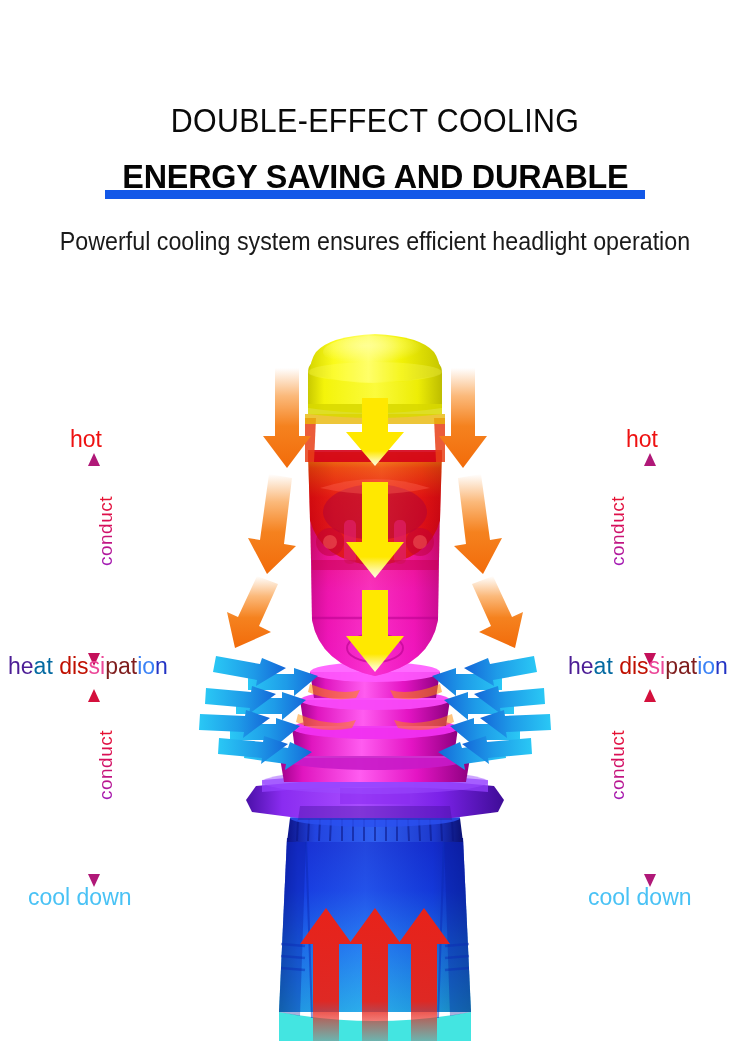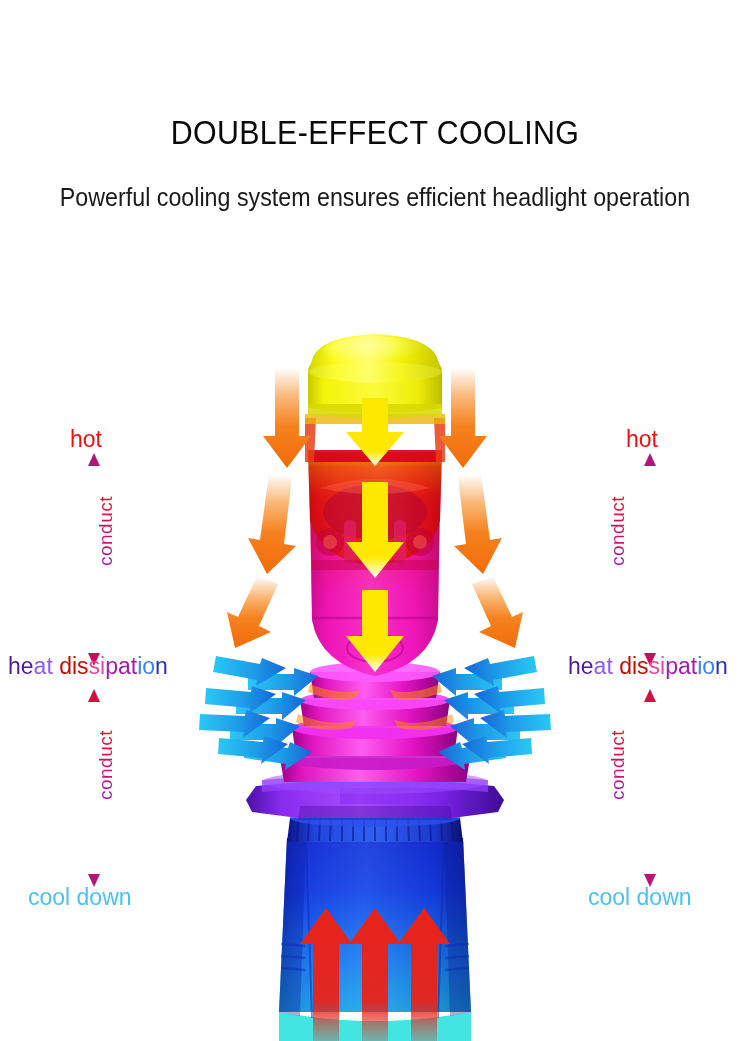--- a/index.html
+++ b/index.html
@@ -5,21 +5,21 @@
   * { margin:0; padding:0; box-sizing:border-box; }
   html,body { background:#ffffff; }
   body {
     width:750px; height:1041px;
     position:relative; overflow:hidden;
     font-family:"Liberation Sans","DejaVu Sans",sans-serif;
     background:#ffffff;
   }
 
   
-  #header { position:absolute; top:12px; left:0; width:750px; text-align:center; }
+  #header { position:absolute; top:0; left:0; width:750px; text-align:center; }
 
   #title-main {
     margin-top:104px;
     font-size:33px;
     font-weight:400;
     letter-spacing:0.4px;
     color:#0a0a0a;
     line-height:1;
     transform:scaleX(0.92);
   }
@@ -67,24 +67,24 @@
     position:absolute;
     white-space:nowrap;
     line-height:1;
     font-weight:400;
   }
   .lbl-hot  { font-size:23px; color:#EE1111; }
   .lbl-cool { font-size:23px; color:#49C2F5; }
 
   .lbl-heat { font-size:23px; }
   .lbl-heat .g1 { color:#4c1d95; }
-  .lbl-heat .g2 { color:#8b5cf6; }
+  .lbl-heat .g2 { color:#0369a1; }
   .lbl-heat .g3 { color:#C01000;margin-top:48px; }
   .lbl-heat .g4 { color:#ec4899; }
-  .lbl-heat .g5 { color:#a21caf; }
+  .lbl-heat .g5 { color:#7f1d1d; }
   .lbl-heat .g6 { color:#3b82f6; }
   .lbl-heat .g7 { color:#2233C4; }
 
   
   .conduct {
     position:absolute;
     font-size:19px;
     letter-spacing:0.5px;
     writing-mode:vertical-rl;
     text-orientation:mixed;
@@ -103,20 +103,24 @@
 
   
   #product { position:absolute; left:0; top:0; width:750px; height:1041px; pointer-events:none; }
 </style>
 </head>
 <body>
 
 <div id="header">
   <div id="title-main">DOUBLE-EFFECT COOLING</div>
 
+  <div id="title-sub-wrap">
+    <div id="title-underline"></div>
+    <div id="title-sub">ENERGY SAVING AND DURABLE</div>
+  </div>
 
   <div id="tagline">Powerful cooling system ensures efficient headlight operation</div>
 </div>
 
 <svg id="product" viewBox="0 0 750 1041" xmlns="http://www.w3.org/2000/svg">
   <defs>
     <linearGradient id="gDome" x1="0" y1="0" x2="1" y2="0">
       <stop offset="0%" stop-color="#D8D800"></stop>
       <stop offset="18%" stop-color="#FAFA1A"></stop>
       <stop offset="45%" stop-color="#FFFF66"></stop>

